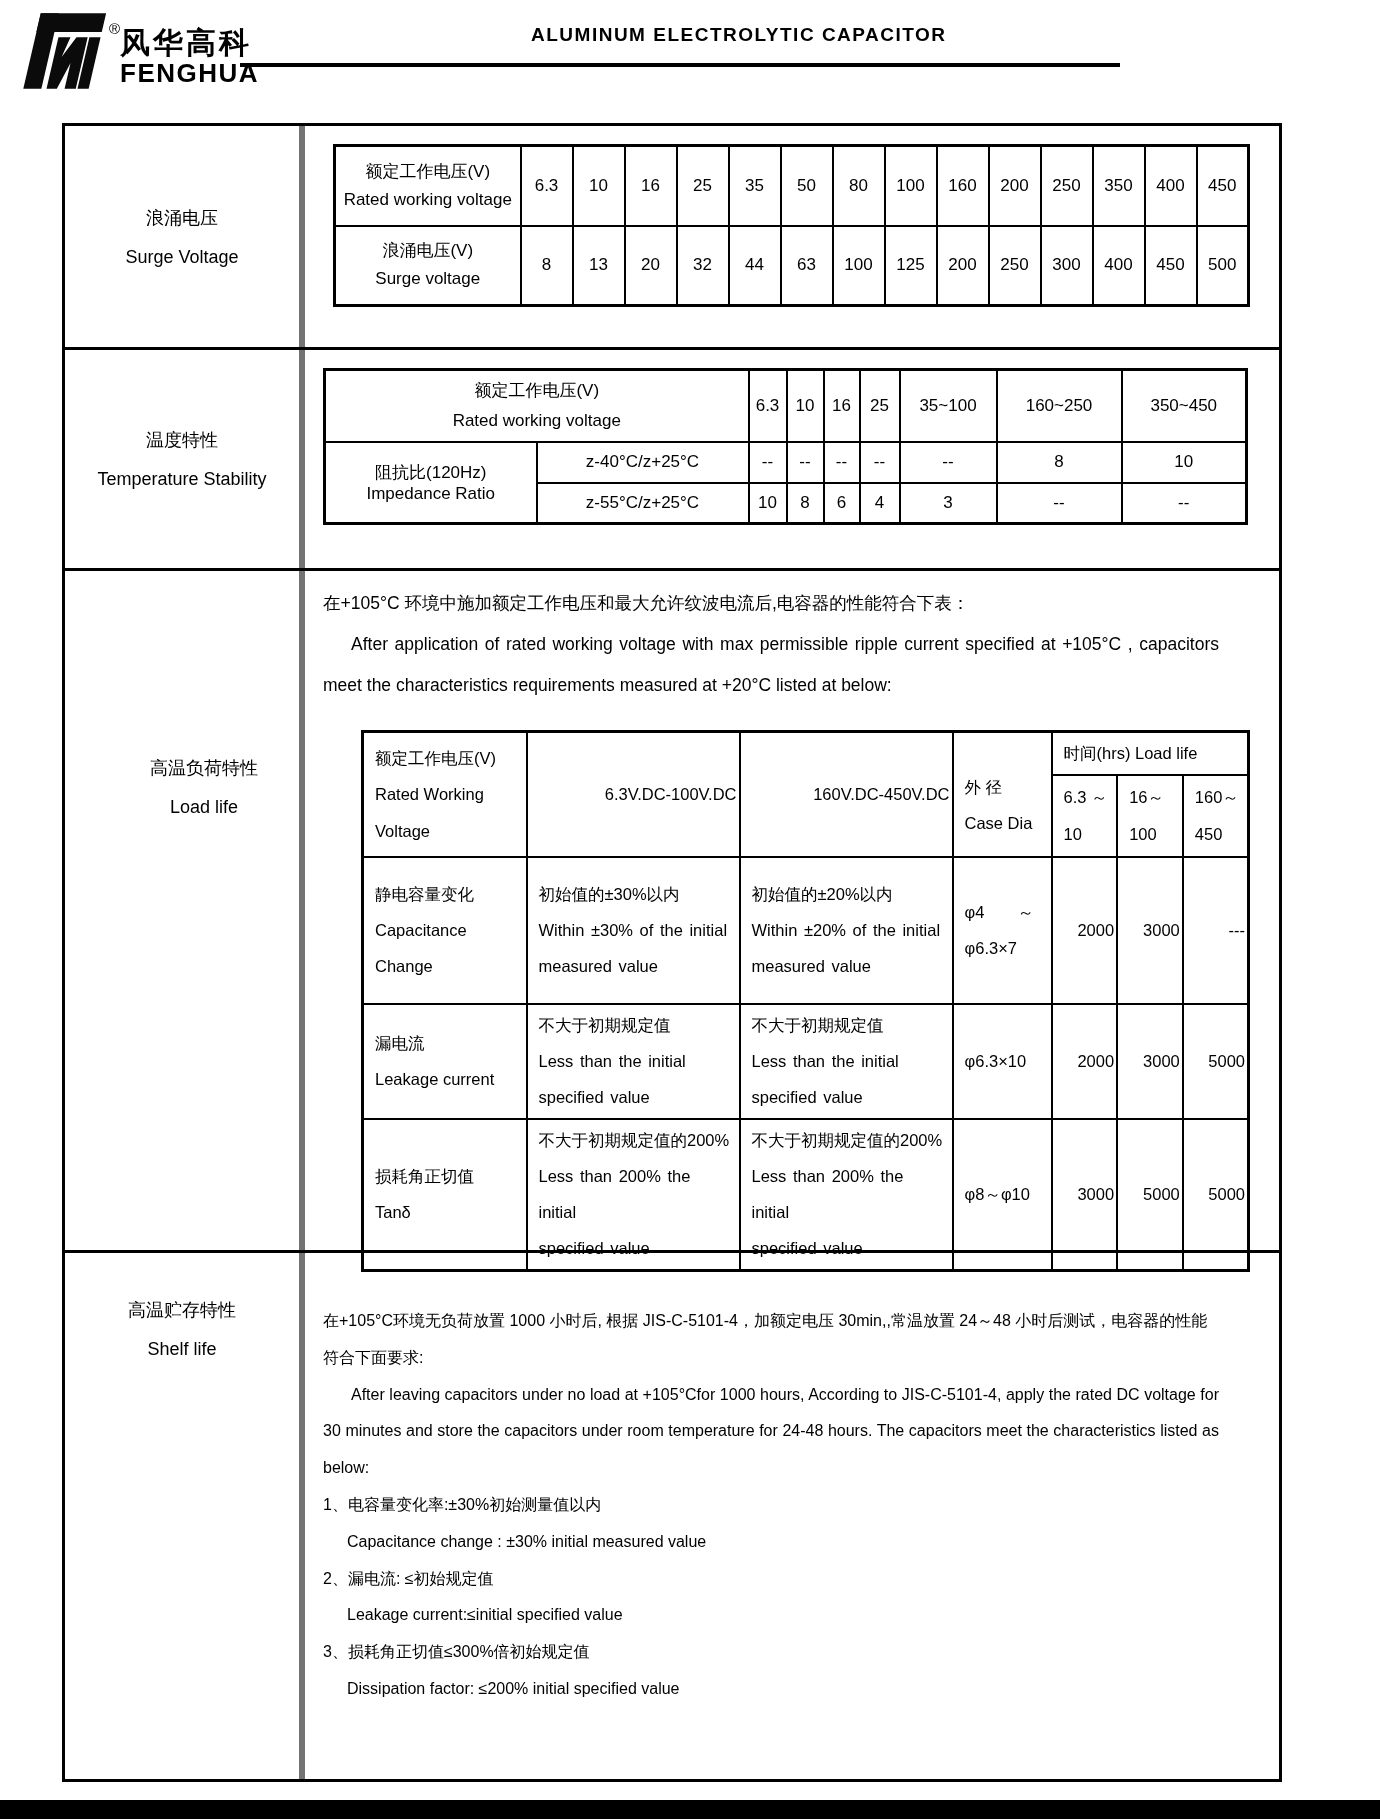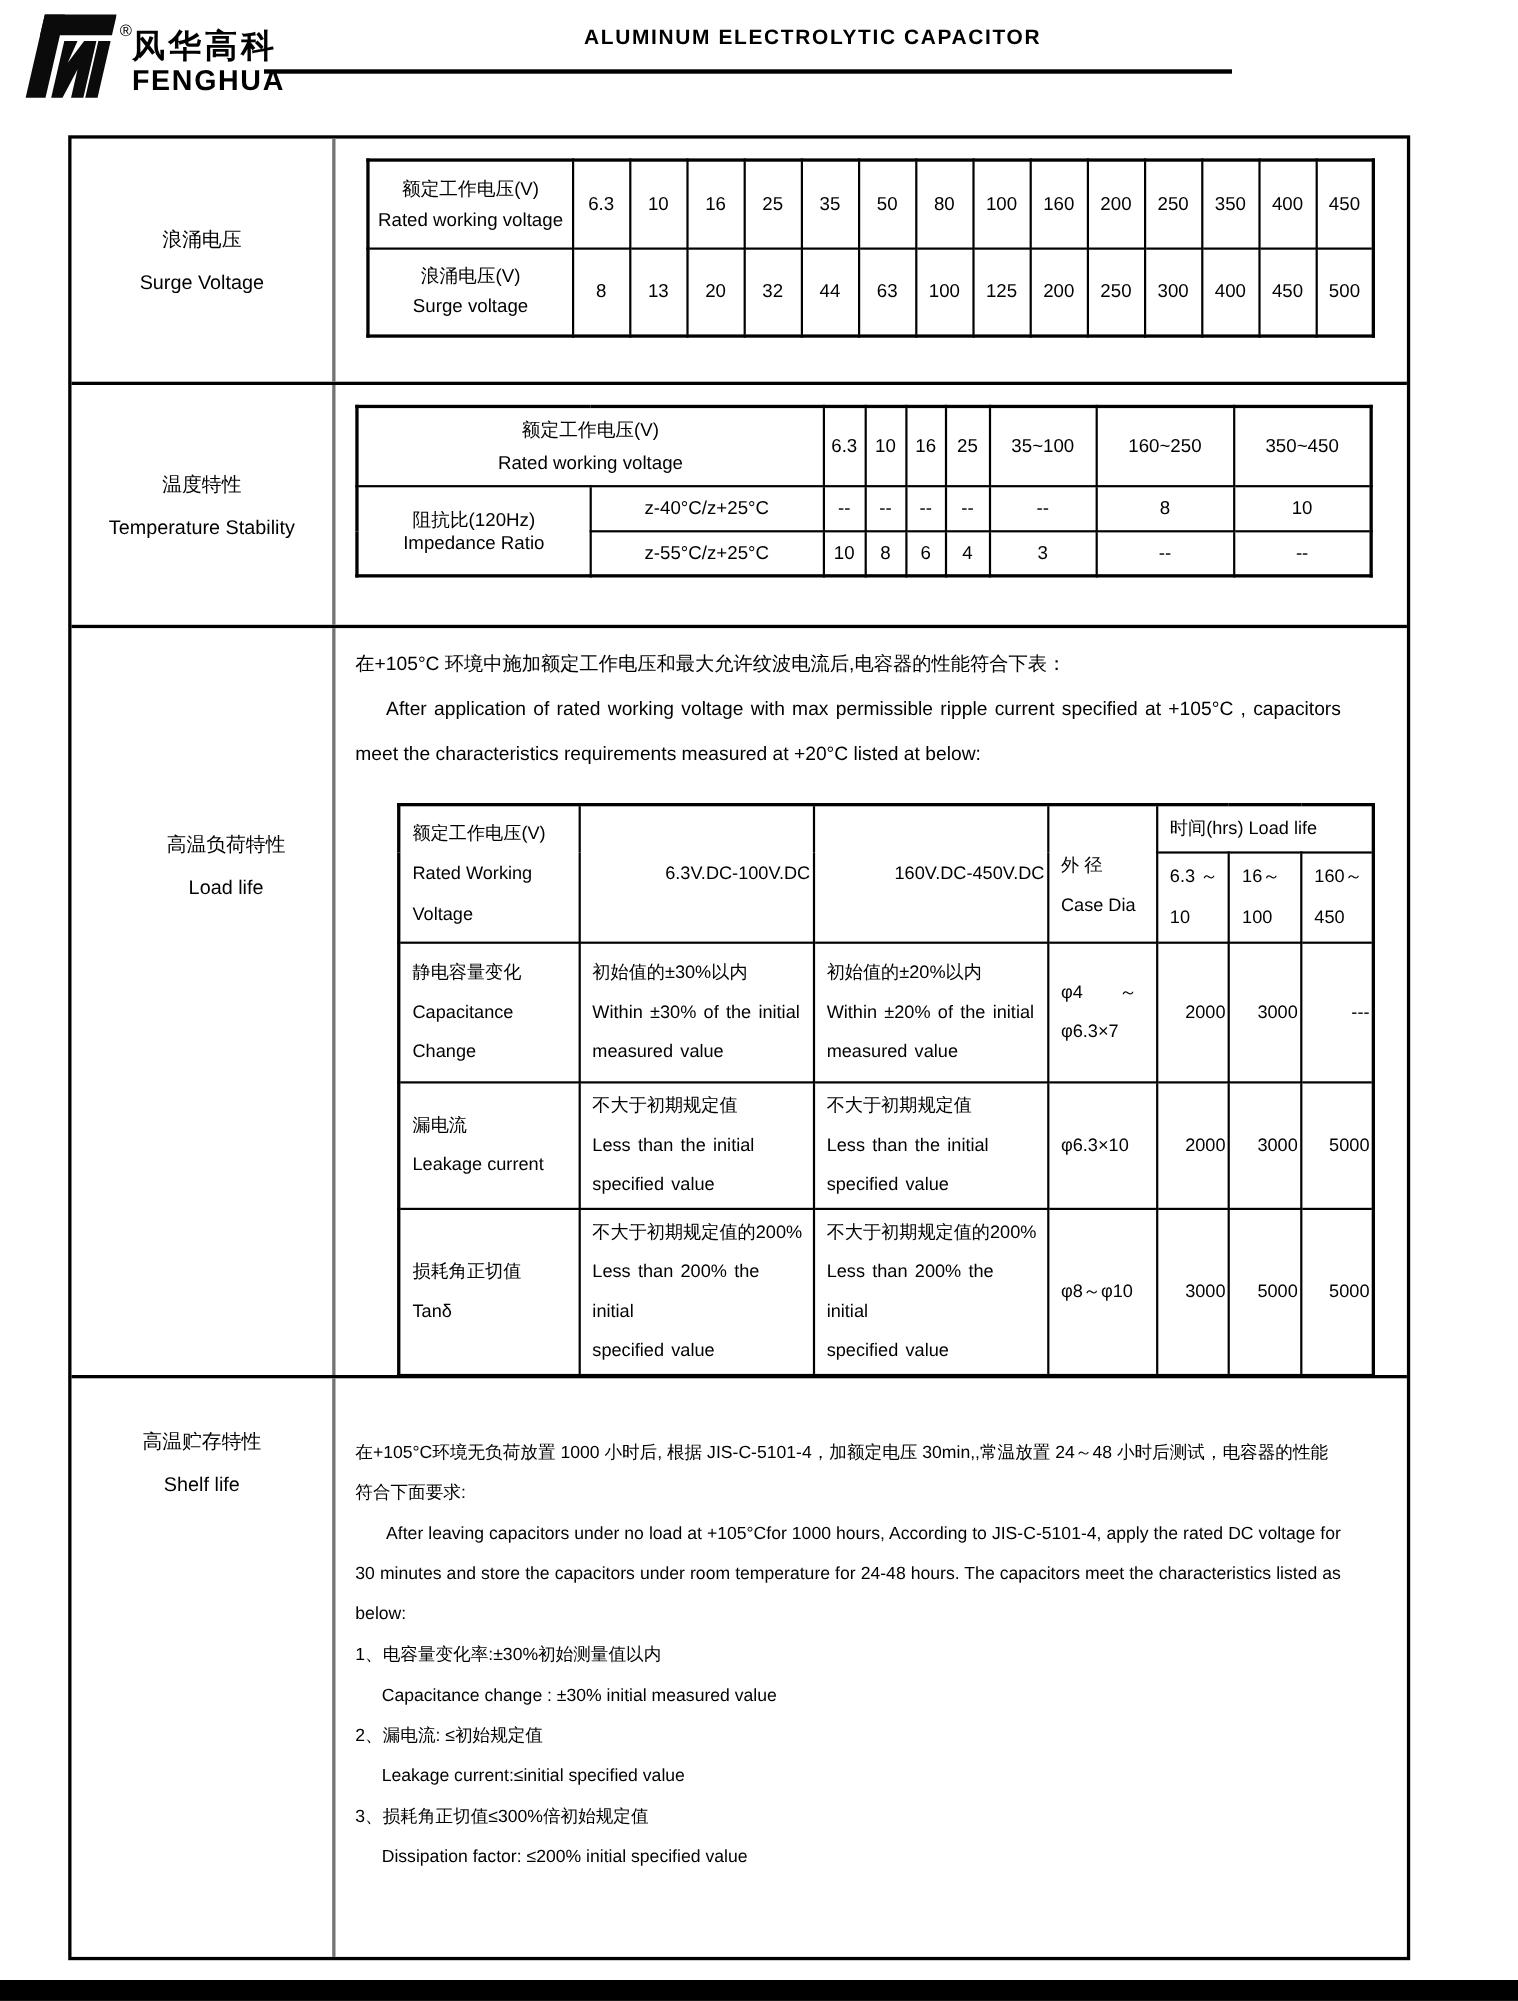--- a/index.html
+++ b/index.html
@@ -27,21 +27,21 @@
   .frame {
     position: absolute; left: 62px; top: 123px; width: 1220px; height: 1659px;
     border: 3px solid #000; display: flex; flex-direction: column;
   }
   .frame-row { display: flex; border-bottom: 3px solid #000; }
   .frame-row:last-child { border-bottom: none; flex: 1; }
   .row-surge { height: 224px; }
   .row-temp  { height: 221px; }
   .row-load  { height: 682px; }
   .row-label {
-    width: 240px; flex: 0 0 240px; border-right: 3px solid #737373;
+    width: 240px; flex: 0 0 240px; border-right: 6px solid #737373;
     display: flex; flex-direction: column; align-items: center; justify-content: center;
     font-size: 18px; text-align: center; gap: 17px;
   }
   .row-label.top-load  { justify-content: flex-start; padding-top: 185px; padding-left: 44px; }
   .row-label.top-shelf { justify-content: flex-start; padding-top: 45px; }
   .row-content { flex: 1; position: relative; }
 
   
   table { border-collapse: collapse; table-layout: fixed; }
   td { border: 2px solid #000; font-size: 17px; text-align: center; vertical-align: middle; padding: 2px 5px; }
@@ -66,21 +66,21 @@
   .ll-intro { padding: 12px 60px 0 18px; font-size: 17.5px; line-height: 2.35; }
   .ll-intro .en { text-align: justify; text-indent: 28px; }
   .ll-table { margin: 24px 0 0 56px; width: 889px; border: 3px solid #000; font-size: 16.5px; }
   .ll-table td { font-size: 16.5px; line-height: 2.2; text-align: left; padding: 2px 6px 2px 11px; }
   .ll-table .cc { text-align: right; padding: 2px; }
   .ll-table .colv { width: 164px; } .ll-table .coll { width: 213px; }
   .ll-table .colh { width: 213px; } .ll-table .cold { width: 99px; }
   .ll-table .colt1 { width: 70px; } .ll-table .colt2 { width: 60px; } .ll-table .colt3 { width: 70px; }
   .ll-table .time-band td { height: 41px; }
   .ll-table .time-sub td { height: 82px; }
-  .ll-table .body-r1 td { height: 127px; }
+  .ll-table .body-r1 td { height: 147px; }
   .ll-table .body-r2 td { height: 99px; }
   .ll-table .body-r3 td { height: 122px; }
   .ll-table .dia-hdr { vertical-align: bottom; padding-bottom: 14px; }
   .ll-table .spec { word-spacing: 2px; }
 
   
   .shelf-content { padding: 50px 60px 0 18px; font-size: 16px; line-height: 2.3; }
   .shelf-content .en { text-align: justify; text-indent: 28px; }
   .shelf-item-en { padding-left: 24px; }
 

